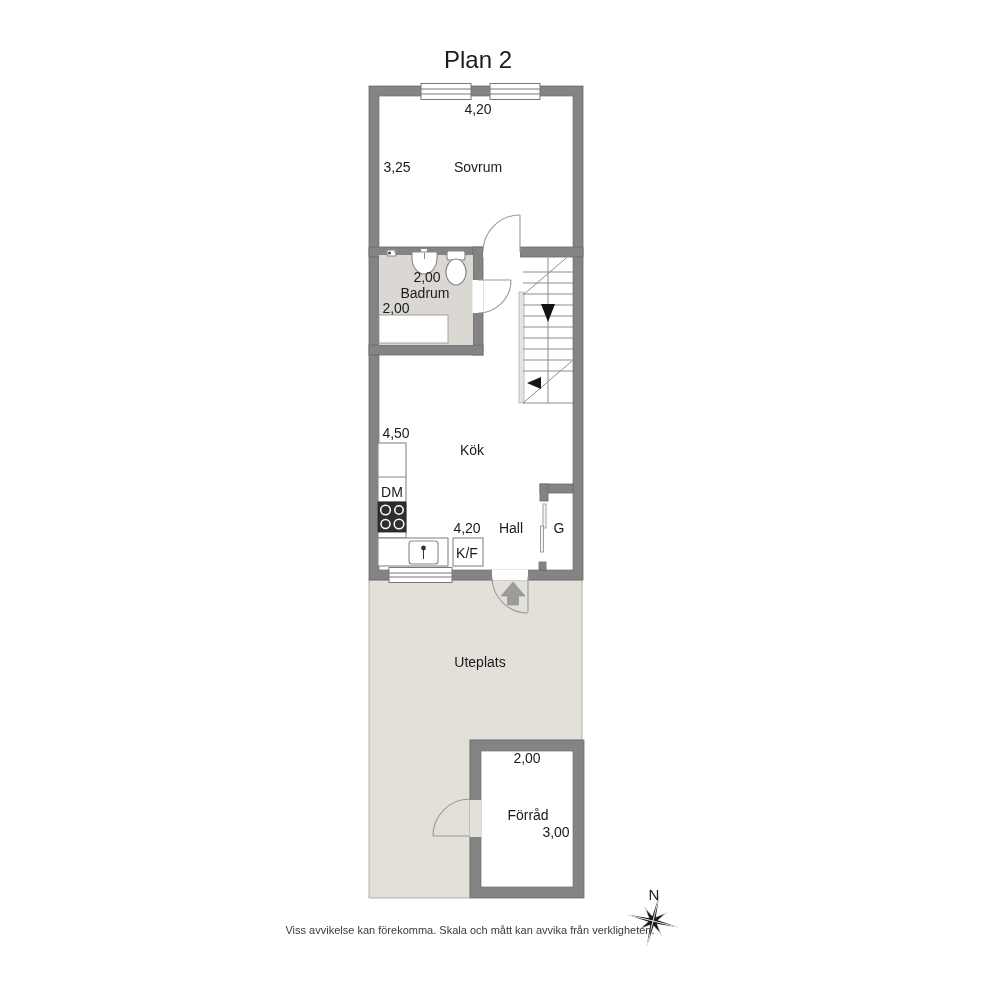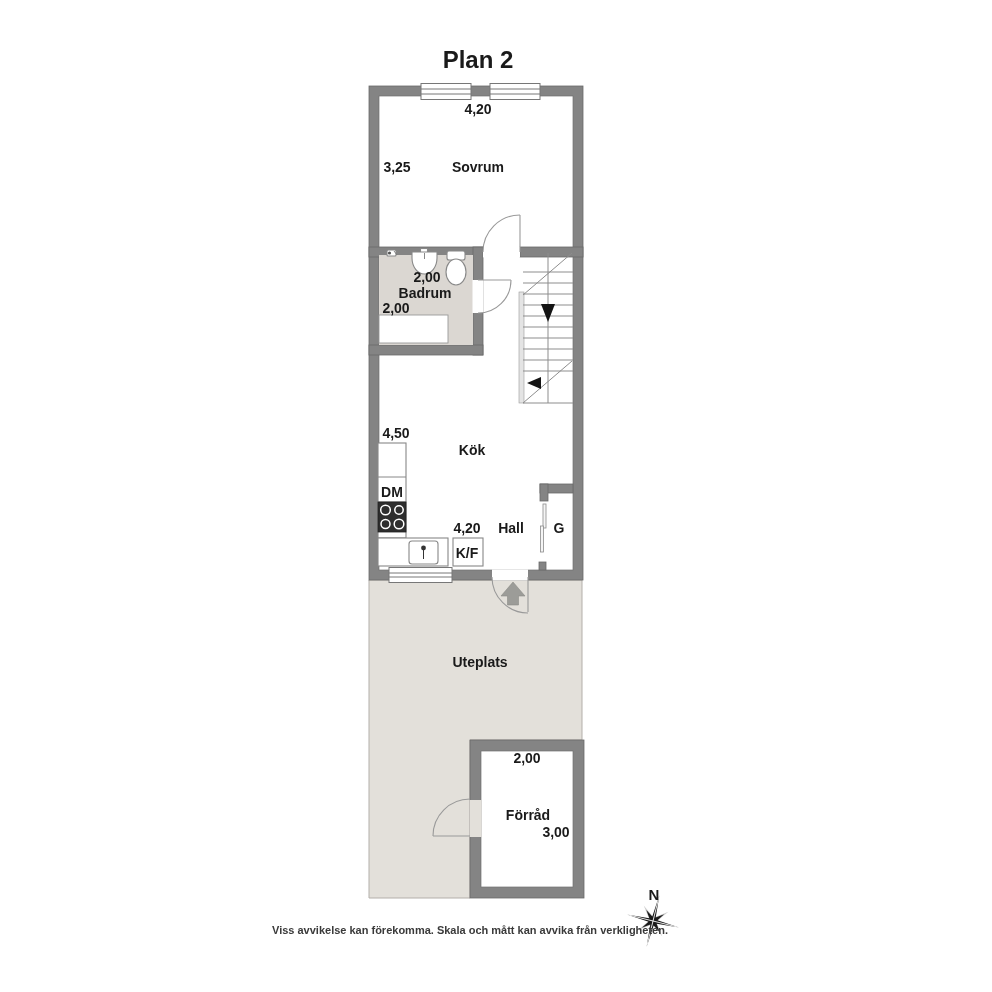--- a/index.html
+++ b/index.html
@@ -1,16 +1,16 @@
 <!DOCTYPE html>
 <html><head>
 <meta charset="utf-8">
 <style>
   html,body{margin:0;padding:0;background:#ffffff;}
-  .page{width:992px;height:992px;position:relative;background:#fff;overflow:hidden;font-weight:bold;}
+  .page{width:992px;height:992px;position:relative;background:#fff;overflow:hidden;}
   svg text{font-family:"Liberation Sans","DejaVu Sans",sans-serif;fill:#1a1a1a;}
   .title-txt{font-size:24px;}
   .lbl{font-size:14px;}
   .n-txt{font-size:15px;}
   .small-txt{font-size:11px;fill:#3a3a3a;}
   .wall-stroke{stroke:#6a6a6a;stroke-width:0.8;}
   .thin{stroke:#8d8d8d;stroke-width:1;fill:none;}
   .door{stroke:#9a9a9a;stroke-width:1.1;fill:none;}
   .fixture{fill:#ffffff;stroke:#888888;stroke-width:1.1;}
 </style>

